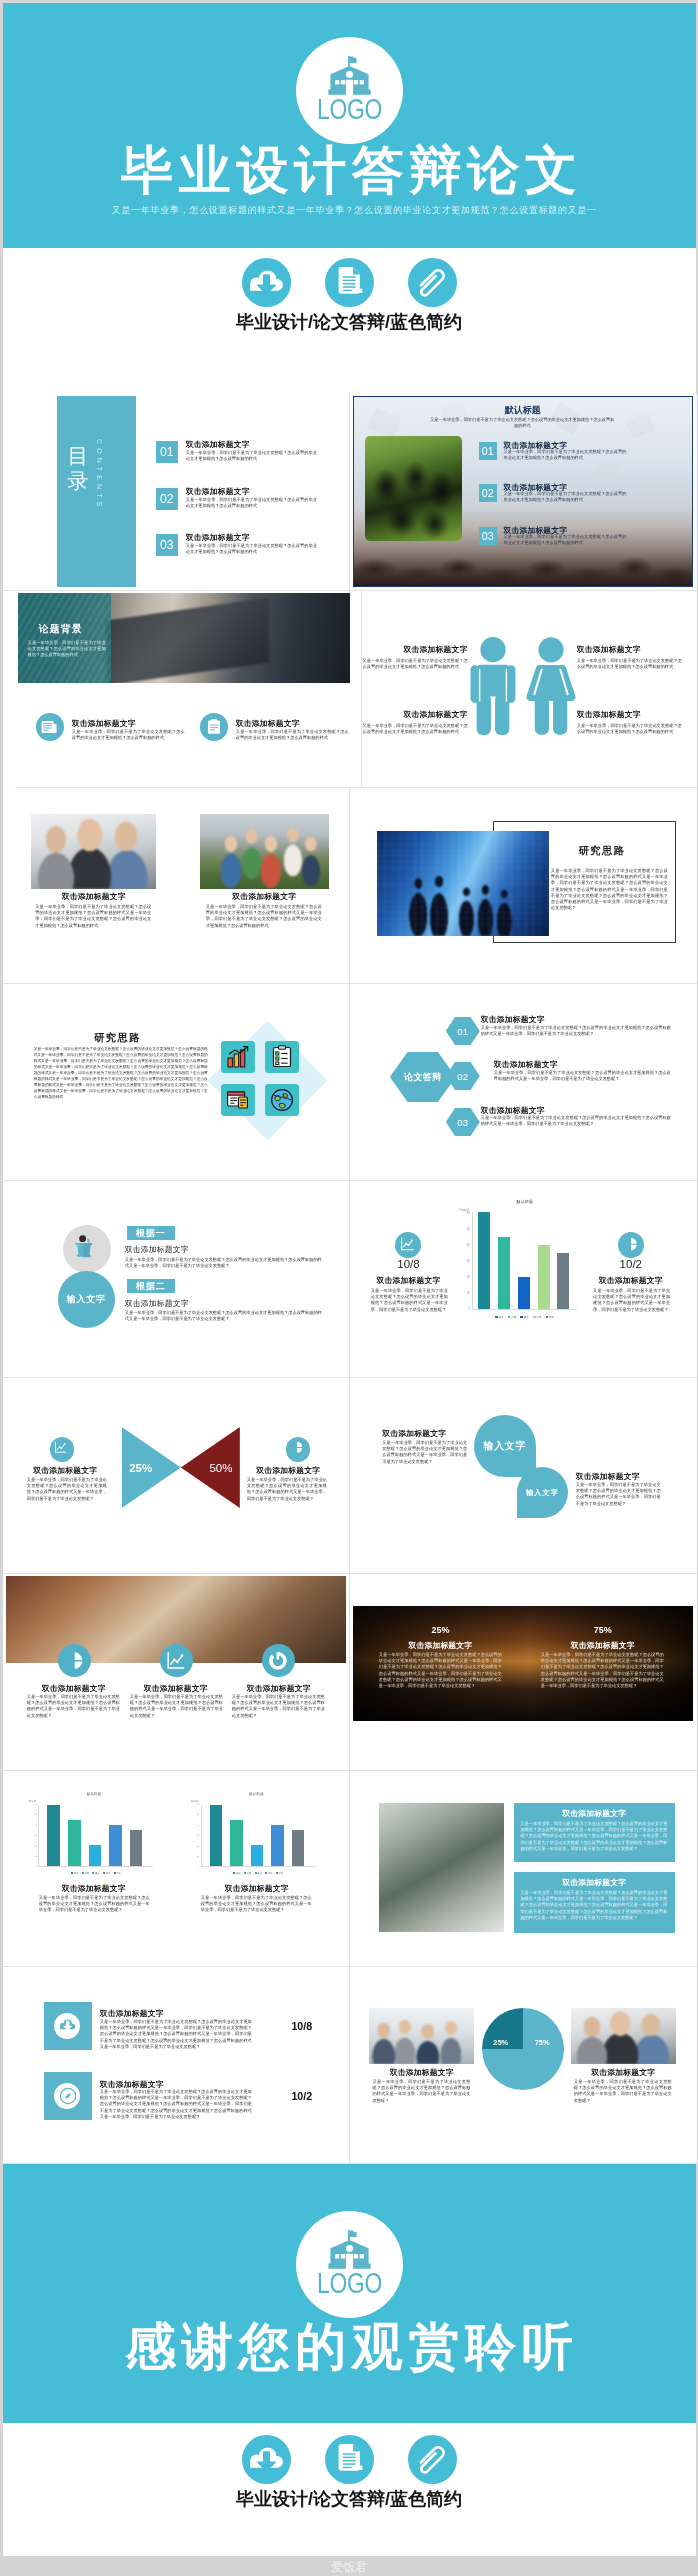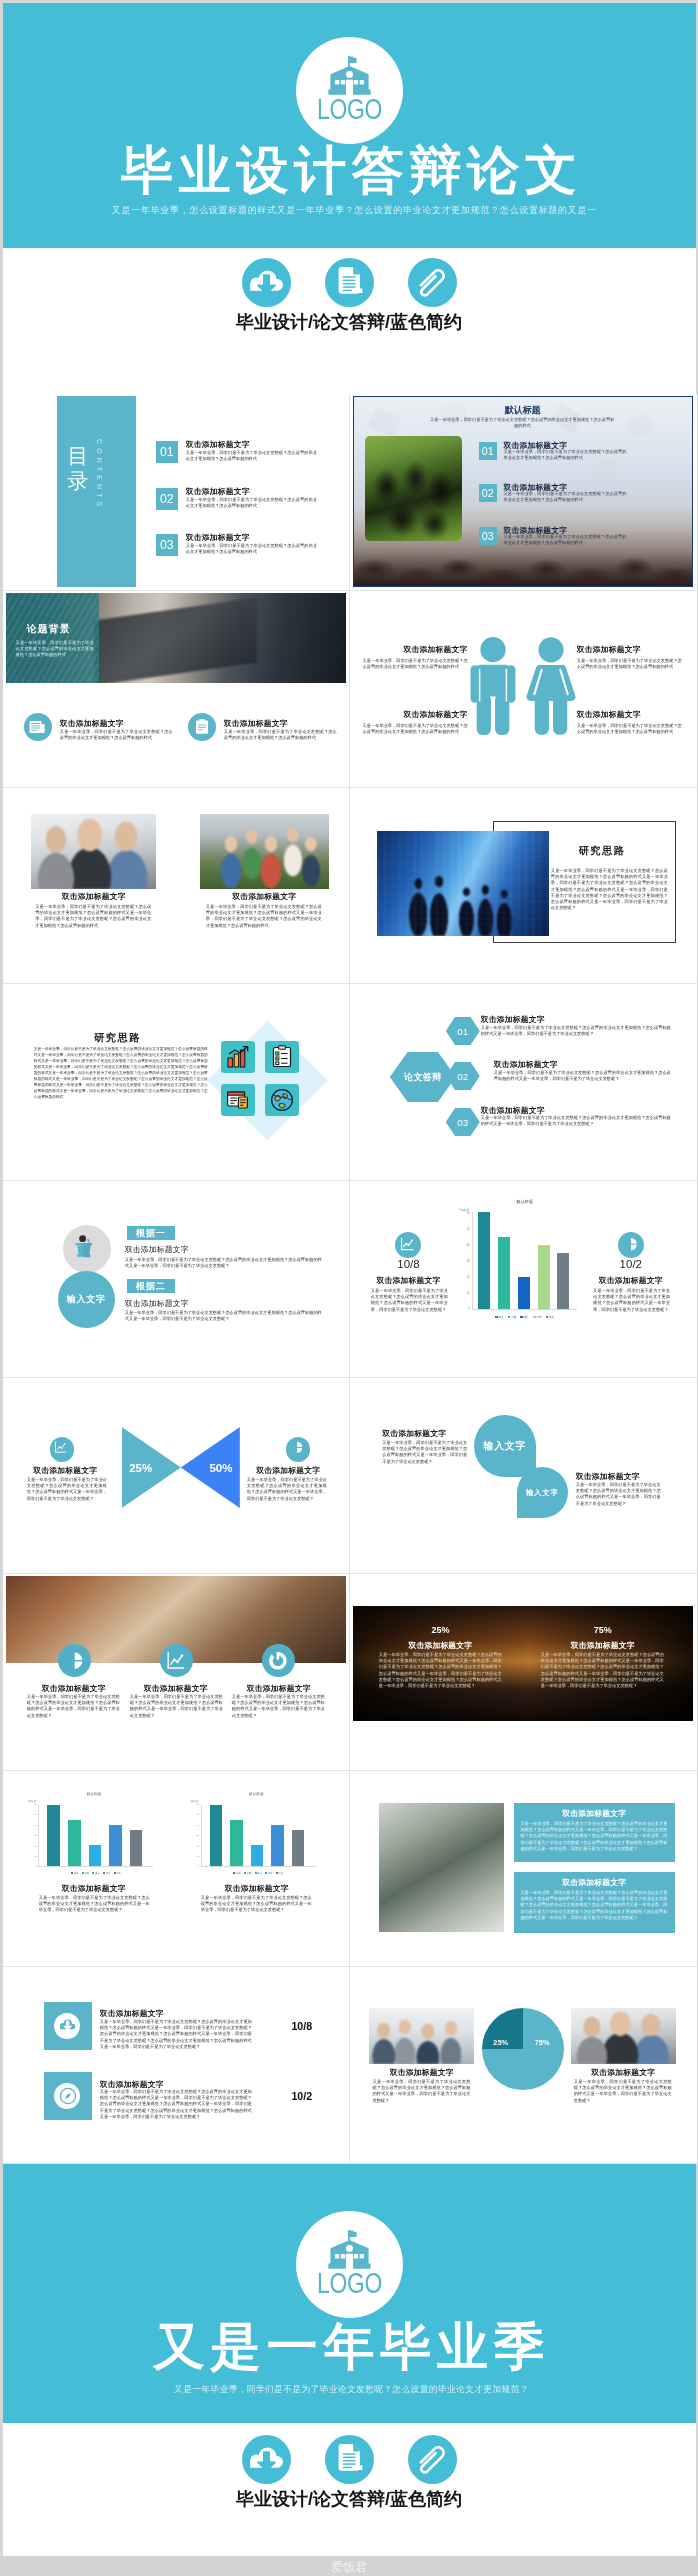--- a/index.html
+++ b/index.html
@@ -229,21 +229,21 @@
       <div class="a b1" style="left:24.6px;top:9px;width:123px;color:#21324a">又是一年毕业季，同学们是不是为了毕业论文发愁呢？怎么设置的毕业论文才更加规范？怎么设置标题的样式</div>
      </div>
      <div class="a" style="left:125px;top:128px;width:205px">
       <div class="a" style="left:0;top:1.6px;width:18px;height:18px;background:#5ab5ca;color:#fff;font-size:10.7px;line-height:18px;text-align:center">03</div>
       <div class="a t1" style="left:24.6px;top:0;color:#122540">双击添加标题文字</div>
       <div class="a b1" style="left:24.6px;top:9px;width:123px;color:#21324a">又是一年毕业季，同学们是不是为了毕业论文发愁呢？怎么设置的毕业论文才更加规范？怎么设置标题的样式</div>
      </div>
     </div>
    </div>
 
-   <div class="cell c1" style="left:0;top:197px">
+   <div class="cell c1" style="left:12px;top:197px">
     <div class="in">
      <div class="ph p-lap" style="left:0;top:0;width:340px;height:90px"></div>
      <div class="a" style="left:0;top:0;width:93px;height:90px;background:rgba(38,120,126,.80);background-image:repeating-linear-gradient(120deg,rgba(255,255,255,.07) 0 2.5px,rgba(255,255,255,0) 2.5px 5.7px)"></div>
      <div class="a" style="left:21px;top:29.5px;color:#fff;font-size:9.8px;font-weight:700;letter-spacing:1.2px">论题背景</div>
      <div class="a b1" style="left:9.8px;top:47px;width:78px;color:#eafafa">又是一年毕业季，同学们是不是为了毕业论文发愁呢？怎么设置的毕业论文才更加规范？怎么设置标题的样式</div>
      <div class="a" style="left:18px;top:120px;width:147px">
       <div class="a" style="left:0;top:0;width:28px;height:28px;border-radius:50%;background:#5ab5ca">
        <svg width="16.4" height="16.4" viewBox="0 0 16 16" style="position:absolute;left:5.7px;top:5.7px">
                   <g fill="#fff">
                     <rect x="0.6" y="2.0" width="11.6" height="11.6" rx="0.8"></rect>
@@ -513,21 +513,21 @@
       <div class="a ctr" style="left:0;top:26px;width:82px;font-size:11.5px;font-weight:400;color:#262626">10/2</div>
       <div class="a ctr t1" style="left:0;top:43px;width:82px">双击添加标题文字</div>
       <div class="a b1" style="left:3.3px;top:56px;width:77px">又是一年毕业季，同学们是不是为了毕业论文发愁呢？怎么设置的毕业论文才更加规范？怎么设置标题的样式又是一年毕业季，同学们是不是为了毕业论文发愁呢？</div>
      </div>
     </div>
    </div>
 
    <div class="cell c1" style="left:0;top:983px">
     <div class="in">
      <div class="a" style="left:116px;top:48px;width:59px;height:81px;background:#5ab5ca;clip-path:polygon(0 0,100% 50%,0 100%);display:flex;align-items:center;justify-content:flex-start;padding-left:7.4px;color:#fff;font-size:11.5px;font-weight:700">25%</div>
-     <div class="a" style="left:175px;top:48px;width:59px;height:81px;background:#3b82f6;clip-path:polygon(100% 0,100% 100%,0 50%);display:flex;align-items:center;justify-content:flex-end;padding-right:7.4px;color:#fff;font-size:11.5px;font-weight:700">50%</div>
+     <div class="a" style="left:175px;top:48px;width:59px;height:81px;background:#7f1d1d;clip-path:polygon(100% 0,100% 100%,0 50%);display:flex;align-items:center;justify-content:flex-end;padding-right:7.4px;color:#fff;font-size:11.5px;font-weight:400">50%</div>
      <div class="a" style="left:44px;top:58px;width:24.6px;height:24.6px;border-radius:50%;background:#5ab5ca">
       <svg width="13" height="13" viewBox="0 0 18 18" style="position:absolute;left:4.1px;top:4.1px">
                 <g stroke="#fff" stroke-width="1.3" fill="none" stroke-linecap="round">
                   <path d="M2 1.5 v14 h14"></path>
                   <path d="M4.4 12 L7.6 8 L10.4 10 L15 4"></path>
                 </g>
                 <g fill="#fff">
                   <circle cx="7.6" cy="8" r="1.1"></circle>
                   <circle cx="10.4" cy="10" r="1.1"></circle>
                   <circle cx="14.6" cy="4.2" r="1.1"></circle>
@@ -760,22 +760,21 @@
       <rect x="8.2" y="29.7" width="5.3" height="5.3" fill="#fff"></rect>
       <rect x="15.4" y="29.7" width="5.3" height="5.3" fill="#fff"></rect>
       <rect x="31.3" y="29.7" width="5.3" height="5.3" fill="#fff"></rect>
       <rect x="38.5" y="29.7" width="5.3" height="5.3" fill="#fff"></rect>
       <rect x="21.6" y="29.2" width="8.8" height="18.8" fill="#fff"></rect>
      </g>
             </svg>
     </span>
     <div class="ltxt">LOGO</div>
    </div>
-   <div class="foot-title">又是一年毕业季</div>
-   <div class="foot-sub">又是一年毕业季，同学们是不是为了毕业论文发愁呢？怎么设置的毕业论文才更加规范？</div>
+   <div class="foot-title">感谢您的观赏聆听</div>
   </div>
   <div class="fbadges">
    <div class="brow">
     <div class="badge">
             <svg width="36" height="28" viewBox="0 0 44 34">
               <defs>
                 <mask id="mcd">
                   <rect width="44" height="34" fill="#fff"></rect>
                   <path d="M18.0 7.4 h7.4 a1.5 1.5 0 0 1 1.5 1.5 v11.3 h6.4 a0.8 0.8 0 0 1 0.6 1.38 l-10.7 10.5 a0.8 0.8 0 0 1 -1.2 0 l-10.7 -10.5 a0.8 0.8 0 0 1 0.6 -1.38 h6.4 v-11.3 a1.5 1.5 0 0 1 1.5 -1.5 z" fill="#000"></path>
                 </mask>

